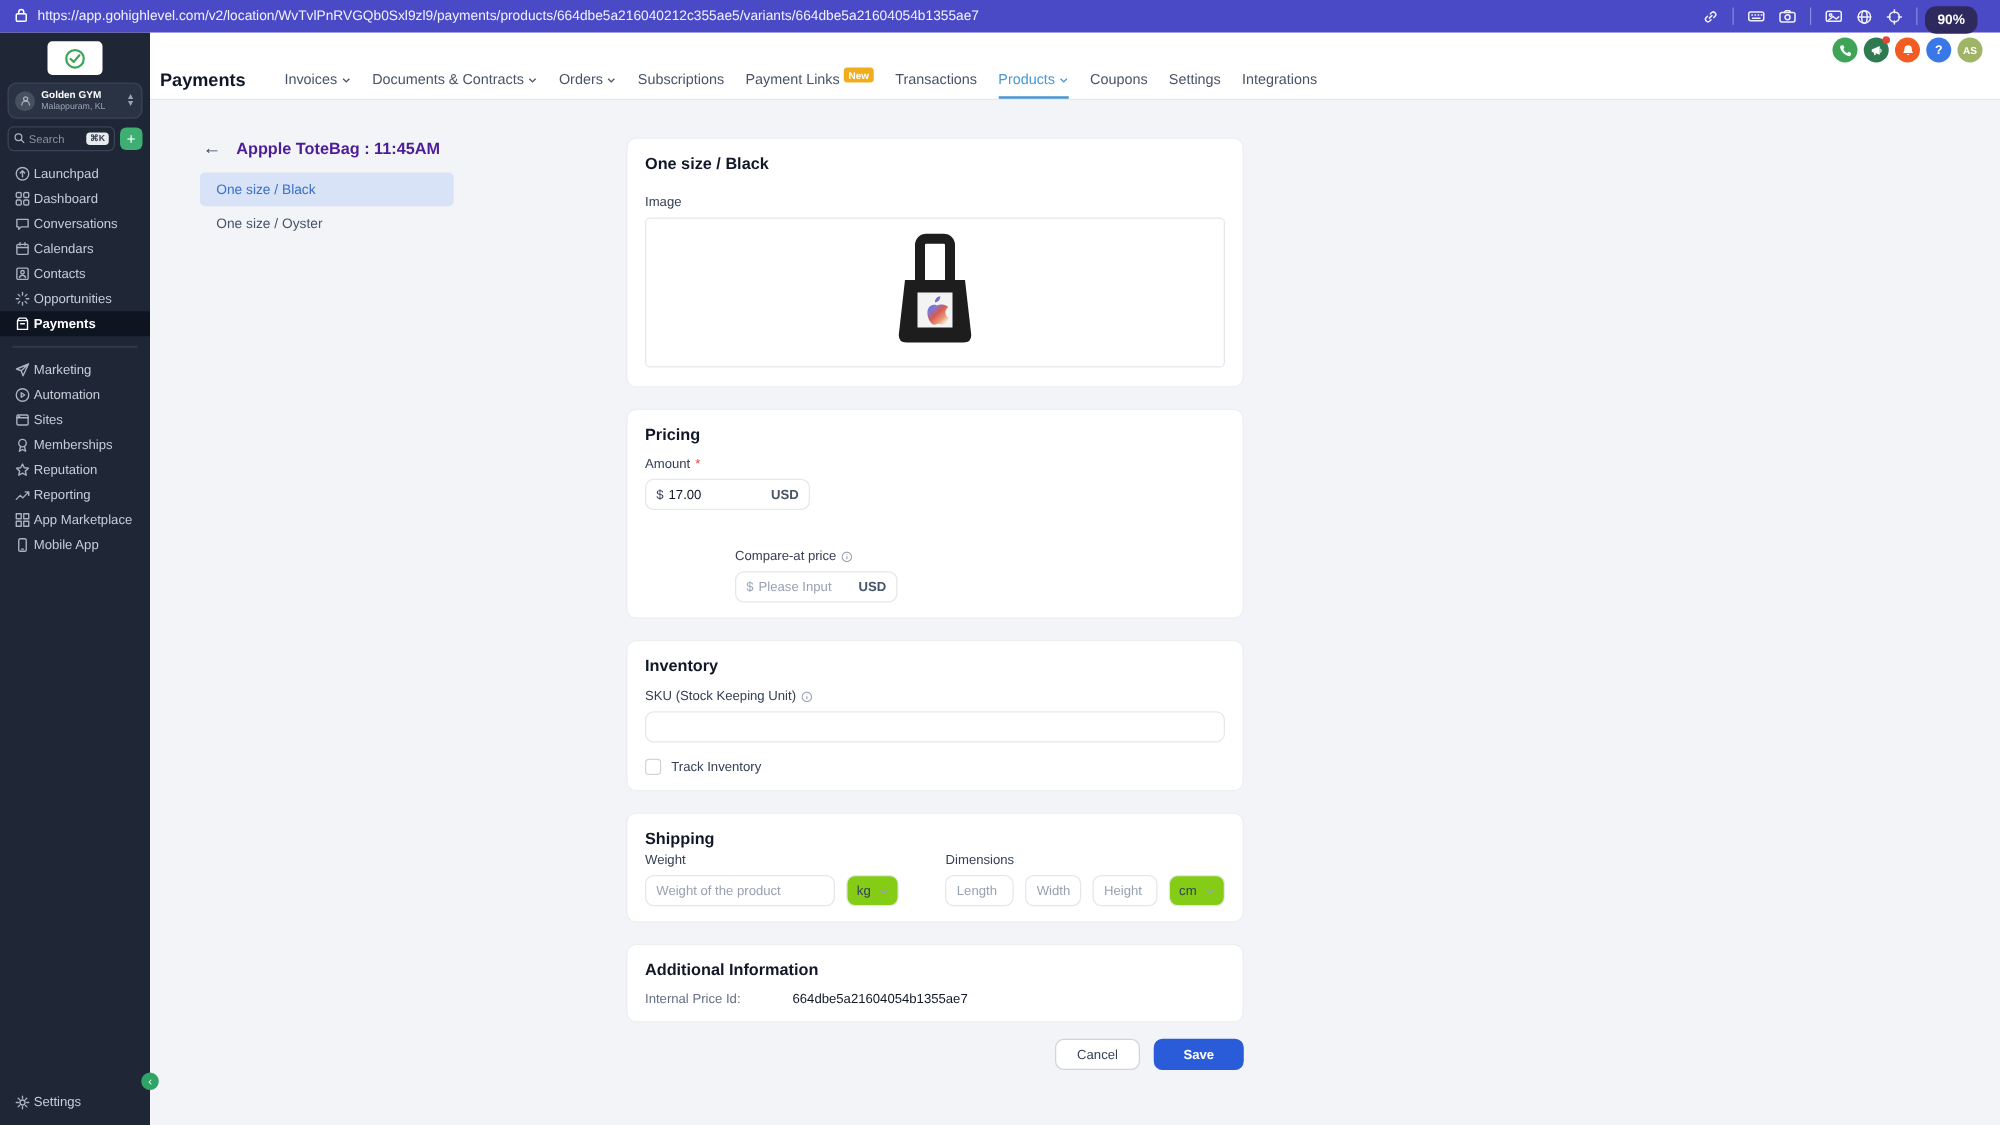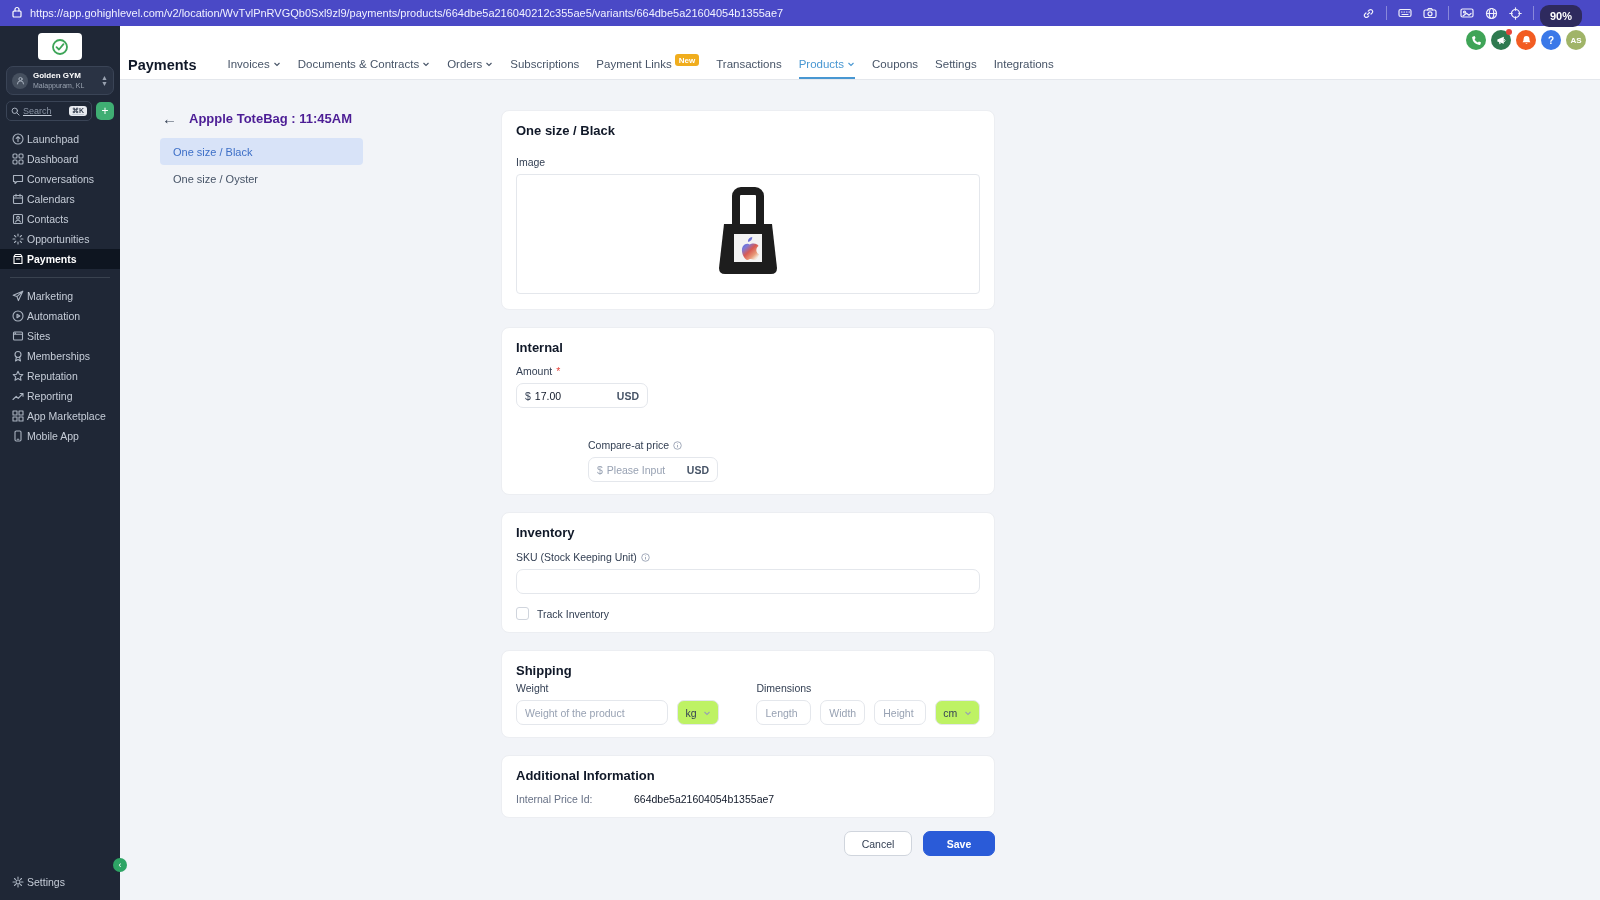--- a/index.html
+++ b/index.html
@@ -15,21 +15,21 @@
 
   
   .sidebar { position:absolute; top:26px; left:0; width:120px; height:874px; background:#1f2736; color:#c6cdd8; }
   .logo-box { width:44px; height:27px; background:#fff; border-radius:4px; margin:7px auto 6px; display:flex; align-items:center; justify-content:center; }
   .account { margin:2px 6px; background:#2a3344; border:1px solid #3a4456; border-radius:7px; padding:4px 5px; display:flex; align-items:center; gap:5px; }
   .acct-avatar { width:16px; height:16px; border-radius:50%; background:#46505f; display:flex; align-items:center; justify-content:center; flex:none; }
   .acct-name { font-size:8px; font-weight:bold; color:#fff; line-height:1.3; white-space:nowrap; }
   .acct-loc { font-size:7px; color:#9aa3b1; line-height:1.3; white-space:nowrap; }
   .acct-chev { margin-left:auto; color:#9aa3b1; font-size:7px; line-height:.8; text-align:center; }
   .search-row { margin:6px 6px 8px; display:flex; align-items:center; gap:4px; }
-  .search-box { flex:1; height:20px; border:1px solid #3a4456; border-radius:5px; display:flex; align-items:center; padding:0 4px; gap:3px;text-decoration:underline; }
+  .search-box { flex:1; height:20px; border:1px solid #3a4456; border-radius:5px; display:flex; align-items:center; padding:0 4px; gap:3px; }
   .search-box .ph { font-size:9px; color:#8a94a4; flex:1; }
   .kbd-badge { font-size:7px; background:#e8ebf0; color:#333d4d; border-radius:3px; padding:1px 3px; font-weight:bold; }
   .add-btn { width:18px; height:18px; border-radius:5px; background:#3fae73; color:#fff; font-size:12px; display:flex; align-items:center; justify-content:center; flex:none; }
   .nav-item { display:flex; align-items:center; gap:3px; height:20px; padding:0 12px; font-size:10.5px; color:#c6cdd8; cursor:pointer; white-space:nowrap; }
   .nav-item svg { flex:none; }
   .nav-item.active { background:#0e1520; color:#fff; font-weight:bold; }
   .side-divider { height:1px; background:#39424f; margin:8px 10px; }
   .settings-item { position:absolute; bottom:8px; left:0; width:100%; }
   .collapse-btn { position:absolute; right:-7px; bottom:28px; width:14px; height:14px; border-radius:50%; background:#2ea565; color:#fff; font-size:9px; display:flex; align-items:center; justify-content:center; z-index:5; }
 
@@ -60,21 +60,21 @@
   .field-label { font-size:10.5px; color:#344054; display:flex; align-items:center; gap:4px; }
   .req { color:#e5483f; }
   .image-box { margin-top:6px; border:1px solid #e4e7ec; border-radius:4px; height:120px; display:flex; align-items:center; justify-content:center; }
 
   .input { border:1px solid #e4e7ec; border-radius:7px; height:25px; display:flex; align-items:center; padding:0 8px; background:#fff; font-size:10.5px; color:#101828; gap:4px; }
   .input input { border:none; outline:none; width:100%; font-size:10.5px; font-family:inherit; color:#101828; background:transparent; }
   .input input::placeholder { color:#98a2b3; }
   .suffix { color:#475467; font-size:10.5px; font-weight:bold; flex:none; }
   .prefix { color:#344054; font-size:10.5px; flex:none; }
   .prefix.muted { color:#98a2b3; }
-  .select { border:1px solid #e4e7ec; border-radius:7px; height:25px; display:flex; align-items:center; justify-content:space-between; padding:0 7px; font-size:10.5px; color:#344054; background:#bef264; cursor:pointer; }
+  .select { border:1px solid #e4e7ec; border-radius:7px; height:25px; display:flex; align-items:center; justify-content:space-between; padding:0 7px; font-size:10.5px; color:#344054; background:#84cc16; cursor:pointer; }
 
   .pricing-grid { display:flex; gap:31px; margin-top:10px;flex-direction:column; }
   .checkbox { width:13px; height:13px; border:1px solid #d0d5dd; border-radius:3px; background:#fff; flex:none; }
   .check-row { display:flex; align-items:center; gap:8px; margin-top:13px; font-size:10.5px; color:#344054; }
 
   .ship-grid { display:flex; gap:9px; margin-top:4px; align-items:flex-end; }
   .info-row { display:flex; margin-top:10px; font-size:10.5px; }
   .info-label { color:#667085; width:118px; }
   .info-value { color:#101828; }
 
@@ -403,21 +403,21 @@
           <path d="M9 38 H57 L62 82 Q62 88 56 88 H10 Q4 88 4 82 Z" fill="#1d1d1d"></path>
           <rect x="19" y="48" width="28" height="28" fill="#f3f3f3"></rect>
           <g transform="translate(22.5,51) scale(0.88)">
             <path fill="url(#appleGrad)" d="M17.1 7.4c-.1 0-1.9.1-3.2 1-.6-.3-1.6-.7-2.6-.7C8.9 7.7 7 9 6 10.9c-2.1 3.7-.5 9.1 1.5 12.1 1 1.5 2.2 3.1 3.8 3 1.5-.1 2.1-1 3.9-1 1.8 0 2.4 1 4 1 1.6 0 2.7-1.5 3.7-3 1.2-1.7 1.6-3.3 1.7-3.4-.1 0-3.2-1.2-3.2-4.9 0-3 2.5-4.5 2.6-4.6-1.4-2.1-3.6-2.3-4.4-2.4-.2 0-.3 0-.5-.3zM15.5 3.8c.8-1 1.4-2.4 1.2-3.8-1.2.1-2.7.8-3.5 1.8-.8.9-1.5 2.3-1.3 3.7 1.3.1 2.7-.7 3.6-1.7z"></path>
           </g>
         </svg>
       </div>
     </div>
 
     <div class="card">
-      <div class="card-title">Internal</div>
+      <div class="card-title">Pricing</div>
       <div class="pricing-grid">
         <div style="width:132px">
           <div class="field-label">
             <span>Amount</span>
               <span class="req">*</span>
           </div>
           <div class="input" style="margin-top:6px">
             <span class="prefix">$</span>
             <input value="17.00" style="">
             <span class="suffix">USD</span>

